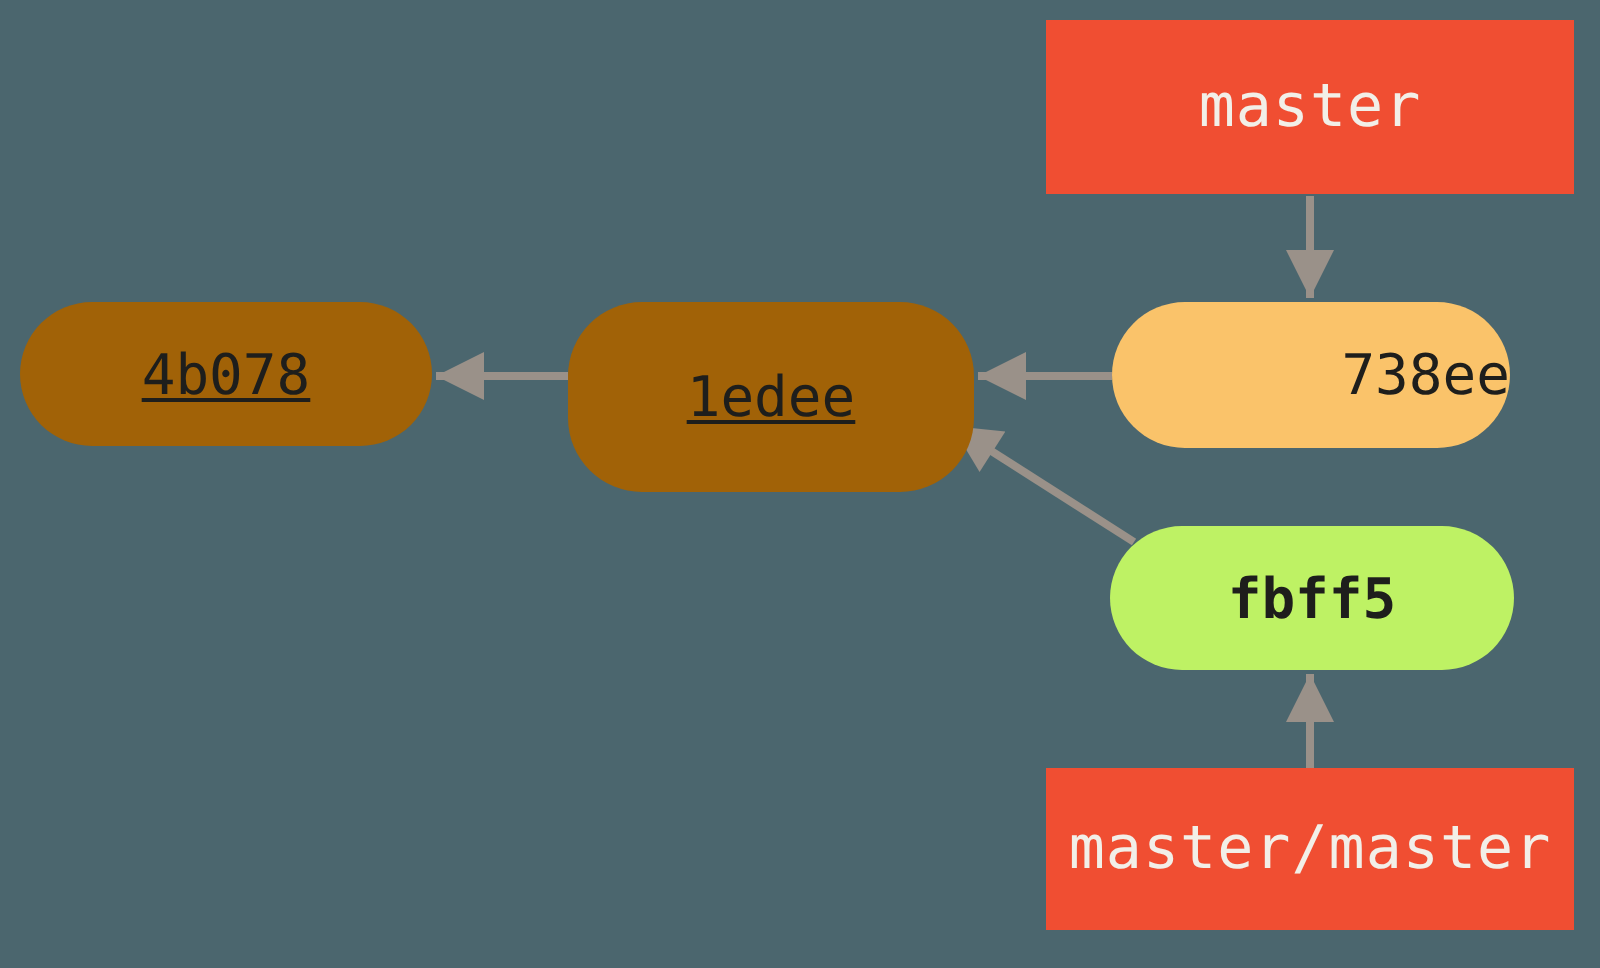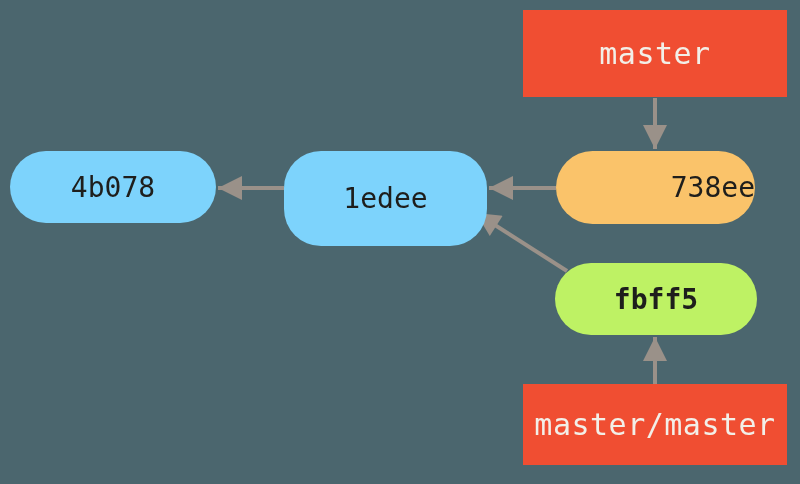--- a/index.html
+++ b/index.html
@@ -33,21 +33,21 @@
     background: #F04E32;
     color: #F2EFE8;
     font-size: 30px;
     letter-spacing: 0.5px;
   }
   .commit {
     border-radius: 37px;
     color: #1E1E1C;
     font-size: 28px;
   }
-  .commit-cream  { background: #7dd3fc; }
+  .commit-cream  { background: #a16207; text-decoration: underline; }
   .commit-orange { background: #FAC36A; justify-content: flex-end; }
   .commit-green  { background: #bef264; font-weight: bold; }
 
   #node-master        { left: 523px; top: 10px;  width: 264px; height: 87px; }
   #node-738ee         { left: 556px; top: 151px; width: 199px; height: 73px; }
   #node-1edee         { left: 284px; top: 151px; width: 203px; height: 95px; }
   #node-4b078         { left: 10px;  top: 151px; width: 206px; height: 72px; }
   #node-fbff5         { left: 555px; top: 263px; width: 202px; height: 72px; }
   #node-origin-master { left: 523px; top: 384px; width: 264px; height: 81px; }
 </style>

